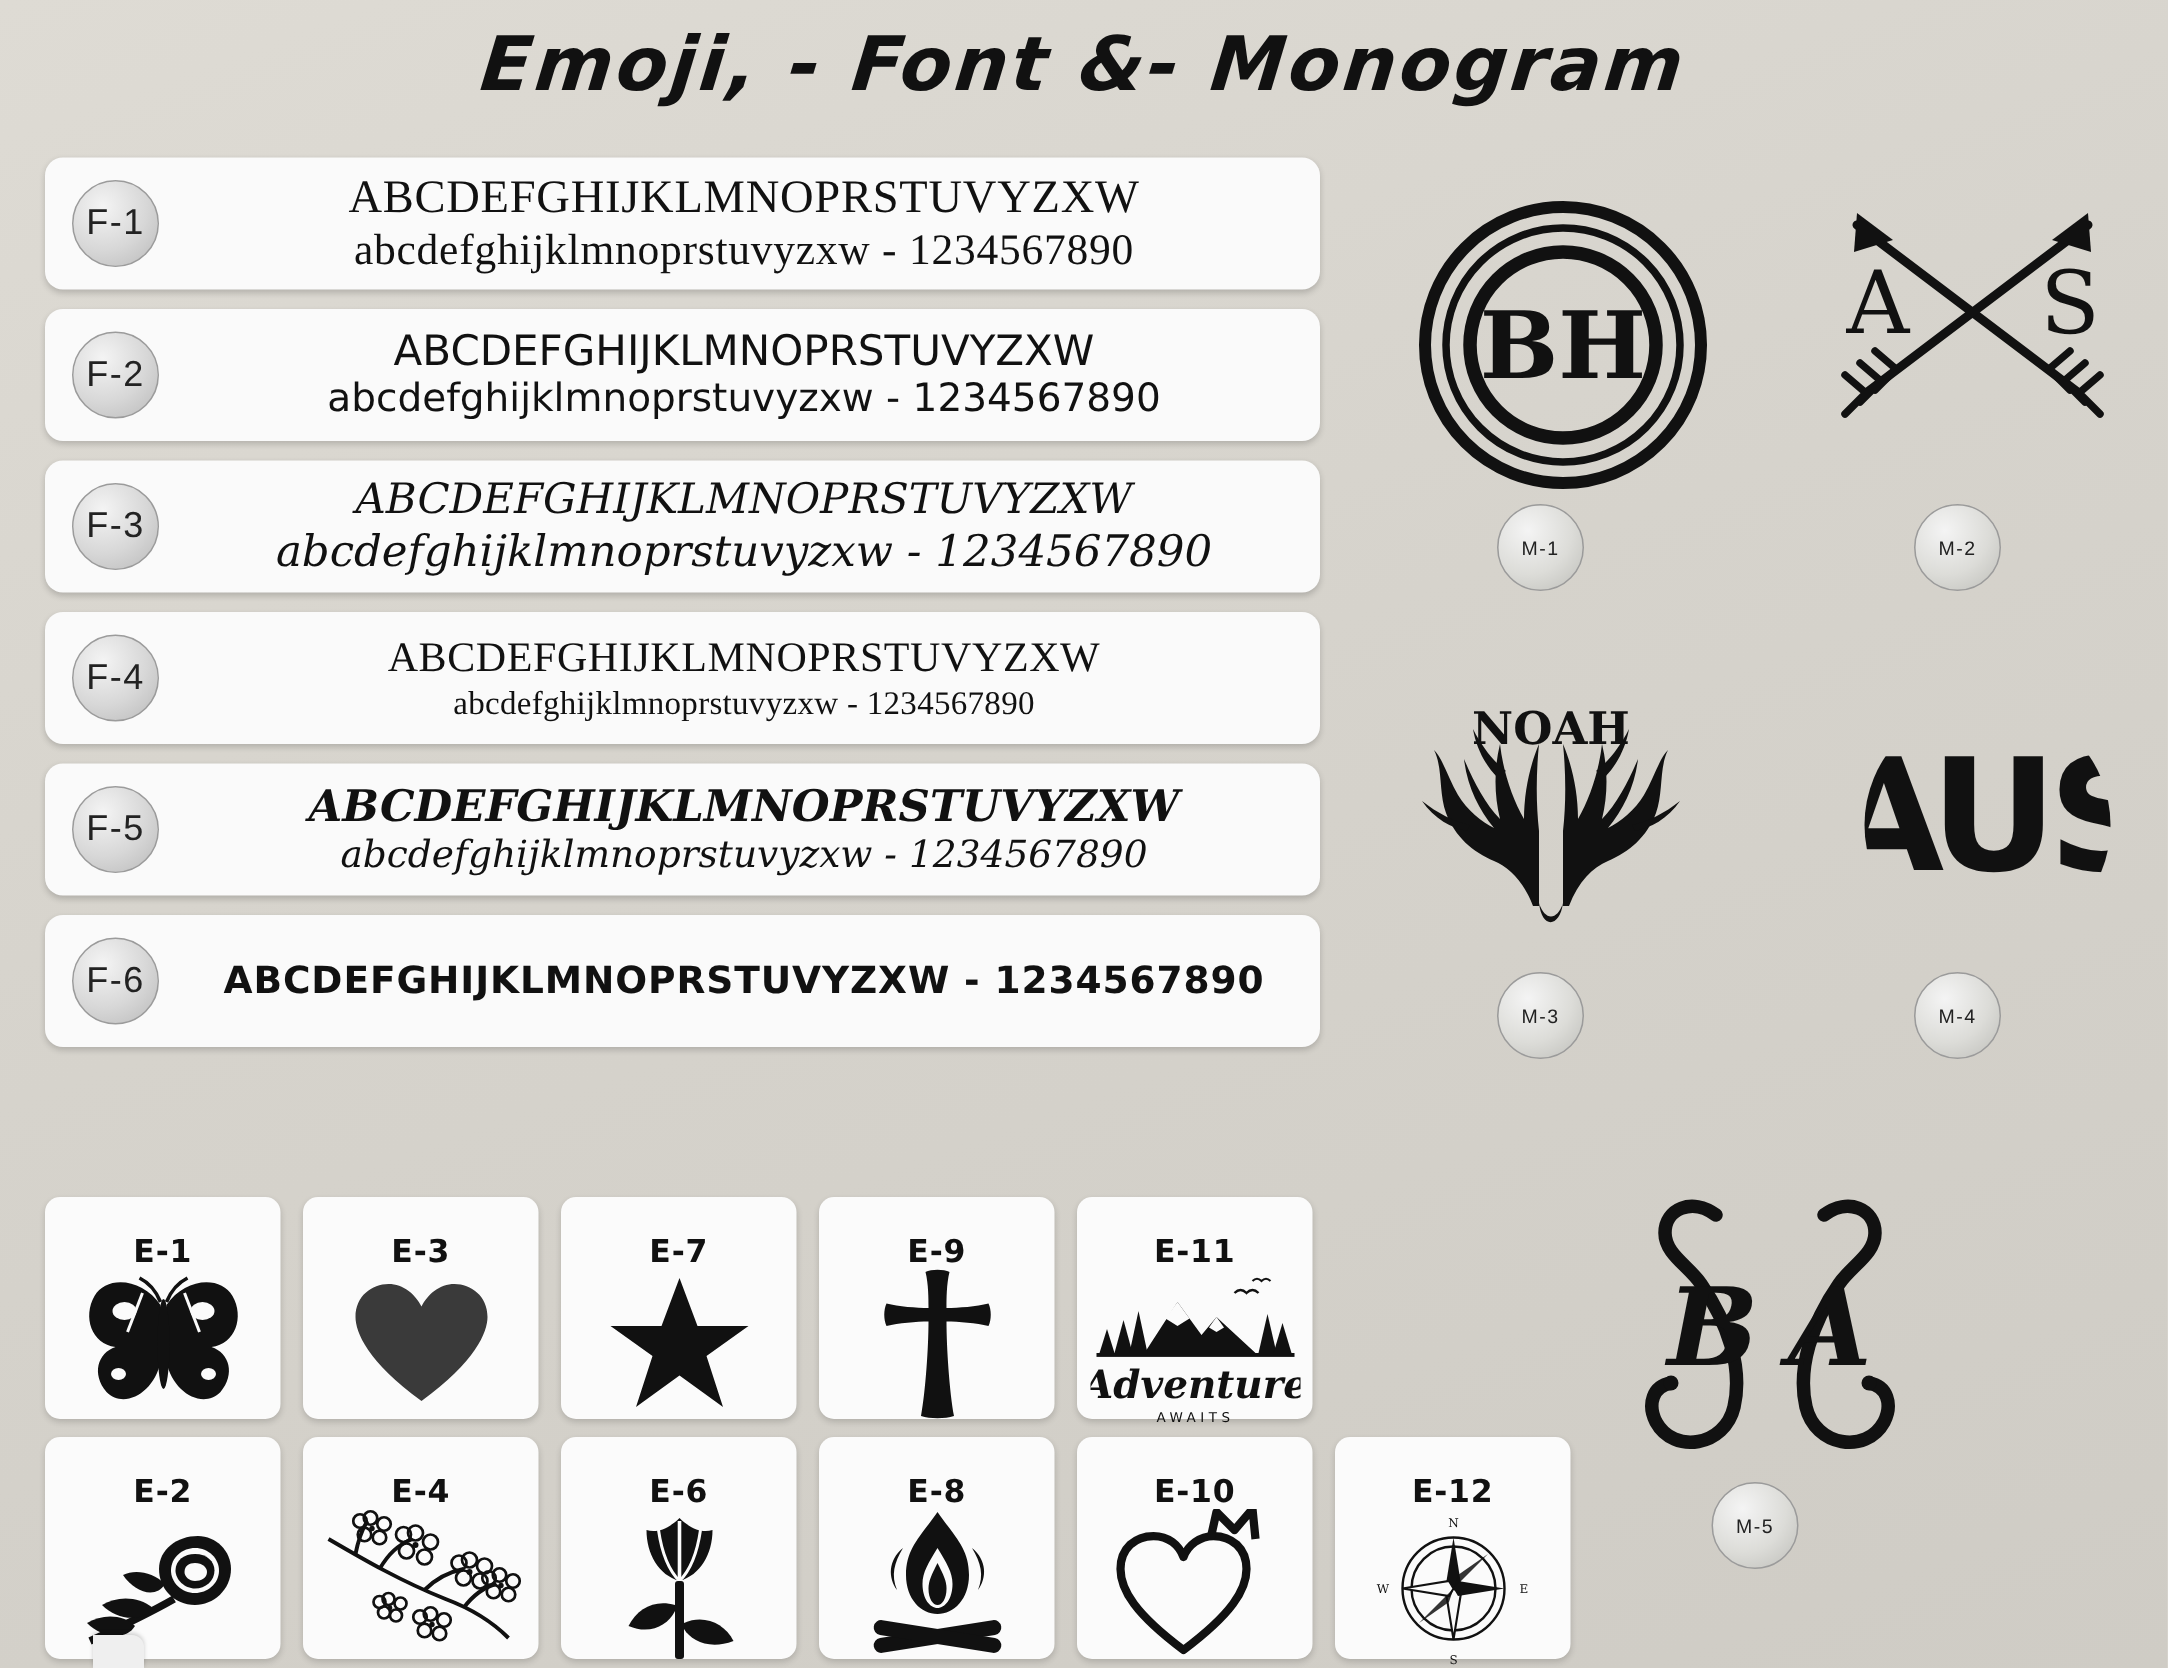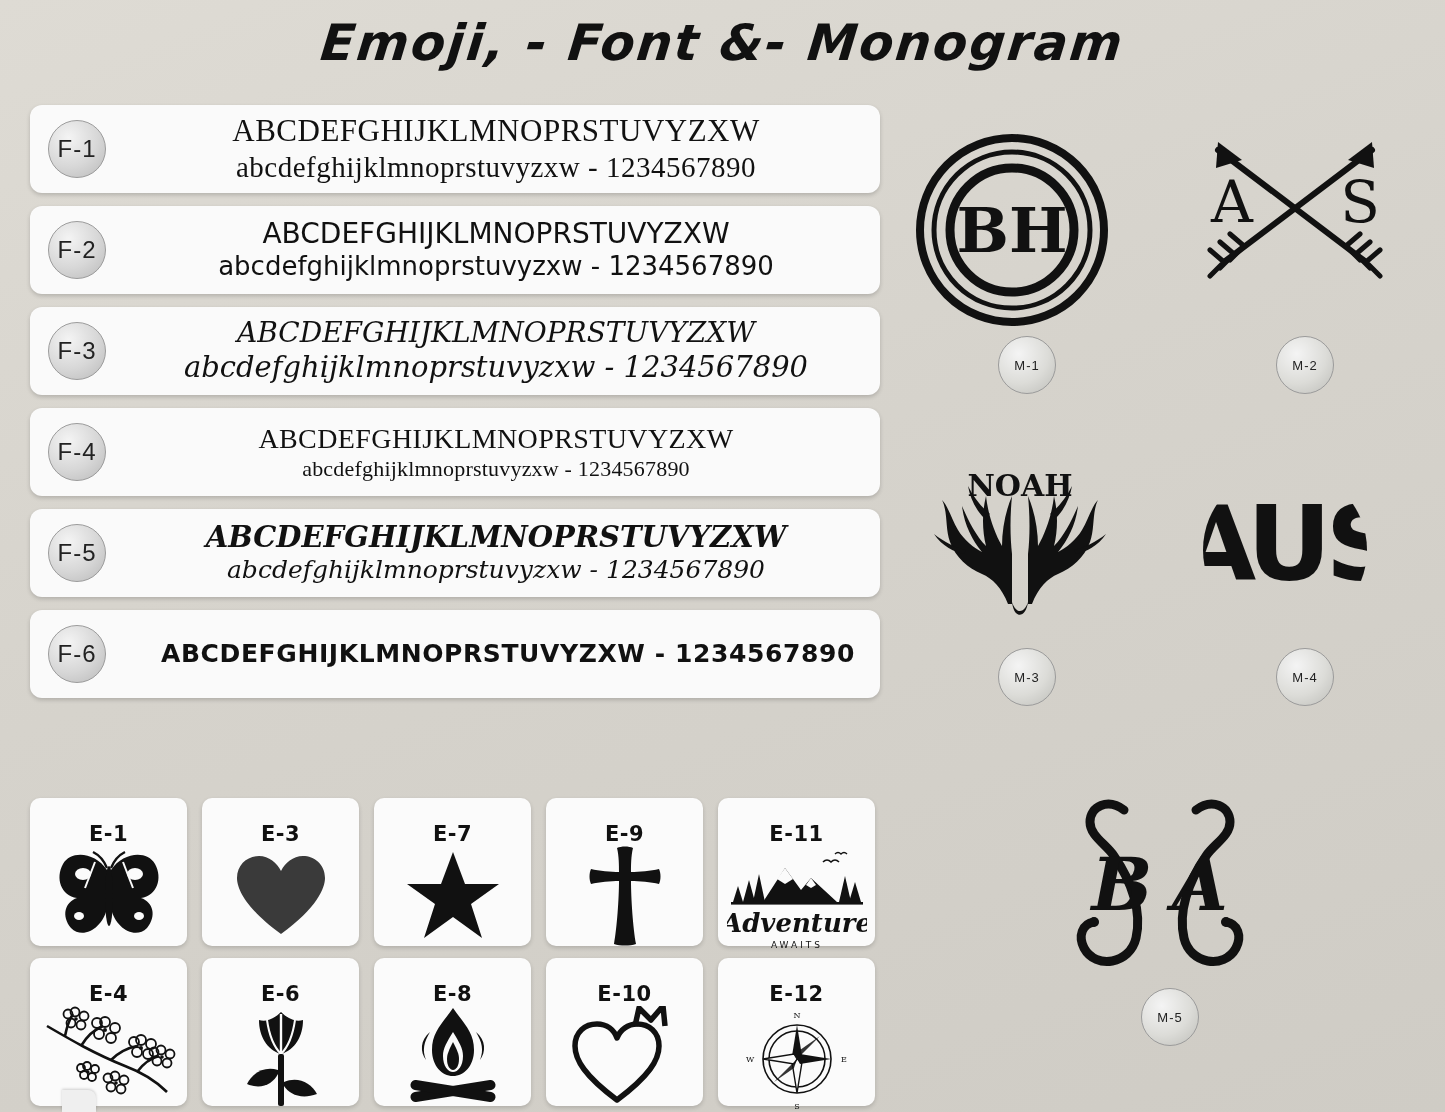--- a/index.html
+++ b/index.html
@@ -91,21 +91,21 @@
 
   .f3 .upper { font-family: "DejaVu Serif", serif; font-style: italic; font-size: 28px; }
   .f3 .lower { font-family: "DejaVu Serif", serif; font-style: italic; font-size: 29px; }
 
   .f4 .upper { font-family: "Liberation Serif", serif; font-size: 28px; letter-spacing: 0.4px; }
   .f4 .lower { font-family: "Liberation Serif", serif; font-size: 22px; letter-spacing: 0.2px; }
 
   .f5 .upper { font-family: "DejaVu Serif", serif; font-style: italic; font-weight: bold; font-size: 29px; }
   .f5 .lower { font-family: "DejaVu Serif", serif; font-style: italic; font-size: 25px; }
 
-  .f6-row { height: 88px; padding-left: 12px; }
+  .f6-row { height: 88px; }
   .f6 .single {
     font-family: "DejaVu Sans", sans-serif;
     font-weight: bold;
     font-size: 25px;
     letter-spacing: 0.6px;
     text-align: center;
   }
 
   
   .emoji-grid {
@@ -154,21 +154,21 @@
     top: 110px;
     width: 520px;
   }
   .mono-item {
     position: absolute;
     text-align: center;
   }
   .mono-art {
     display: flex;
     align-items: center;
-    justify-content: flex-start;
+    justify-content: flex-end;
   }
   .mono-badge {
     margin: 6px auto 0;
     width: 56px;
     height: 56px;
     border-radius: 50%;
     background: radial-gradient(circle at 35% 30%, #f4f4f4 0%, #dcdcd8 55%, #bdbdb8 100%);
     border: 1px solid #9b9b9b;
     display: flex;
     align-items: center;
@@ -326,20 +326,42 @@
             <text x="70" y="86" text-anchor="middle" font-family="DejaVu Serif, serif" font-style="italic" font-weight="bold" font-size="26" fill="#111">Adventure</text>
             <text x="70" y="102" text-anchor="middle" font-family="DejaVu Sans, sans-serif" font-size="9" letter-spacing="3" fill="#111">AWAITS</text>
           </svg>
         </div>
       </div>
 
     </div>
 
     <div class="emoji-row">
 
+      <div class="emoji-cell">
+        <div class="emoji-label">E-2</div>
+        <div class="emoji-art">
+          <svg width="126" height="96" viewBox="0 0 126 96">
+            <g fill="#111">
+
+              <path d="M86 16 C98 16, 108 26, 108 38 C108 52, 96 62, 84 62 C70 62, 60 51, 60 38 C60 25, 72 16, 86 16 Z"></path>
+              <g fill="#fbfbfb">
+                <path d="M84 24 C93 24, 100 31, 100 39 C100 48, 92 54, 84 54 C75 54, 68 47, 68 39 C68 30, 76 24, 84 24 Z"></path>
+              </g>
+              <path d="M84 28 C92 28, 97 33, 97 39 C97 46, 91 51, 84 51 C77 51, 71 45, 71 39 C71 32, 77 28, 84 28 Z"></path>
+              <path d="M84 34 C89 34, 92 37, 92 40 C92 44, 88 46, 84 46 C80 46, 77 43, 77 40 C77 36, 80 34, 84 34 Z" fill="#fbfbfb"></path>
+
+              <path d="M70 58 C56 66, 40 74, 14 86" stroke="#111" stroke-width="5" fill="none"></path>
+
+              <path d="M56 64 C46 56, 32 56, 22 62 C32 72, 48 74, 56 64 Z"></path>
+              <path d="M44 76 C36 68, 22 68, 12 74 C22 84, 38 86, 44 76 Z"></path>
+              <path d="M64 48 C56 40, 44 38, 36 42 C44 54, 58 58, 64 48 Z"></path>
+            </g>
+          </svg>
+        </div>
+      </div>
 
       <div class="emoji-cell">
         <div class="emoji-label">E-4</div>
         <div class="emoji-art">
           <svg width="136" height="100" viewBox="0 0 136 100">
             <g stroke="#111" fill="none" stroke-width="2.6">
               <path d="M6 20 C30 34, 54 48, 84 60 C100 66, 114 74, 126 86"></path>
               <path d="M40 40 C46 30, 52 24, 62 20"></path>
               <path d="M70 54 C78 46, 86 42, 96 40"></path>
               <path d="M96 66 C102 58, 110 52, 118 50"></path>

